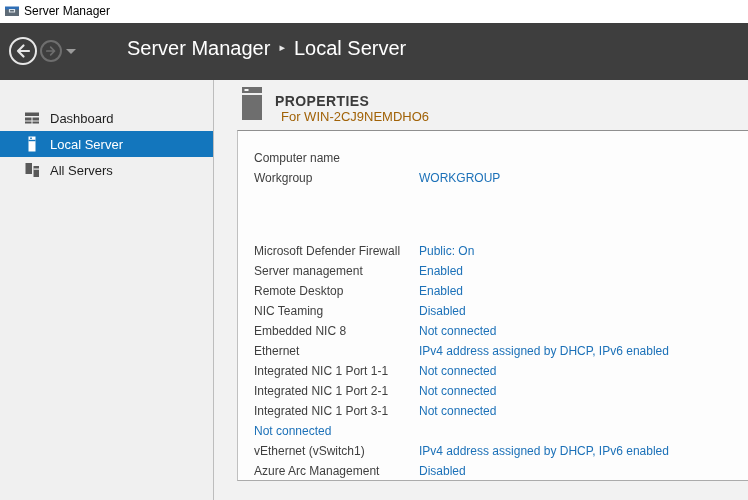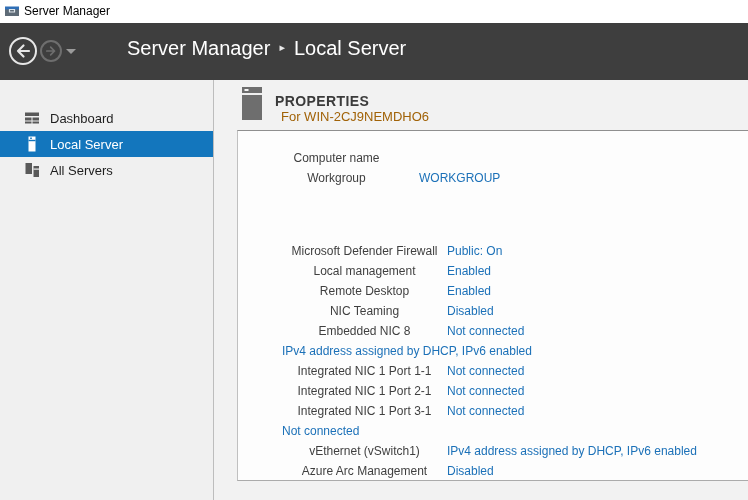--- a/index.html
+++ b/index.html
@@ -90,23 +90,23 @@
   }
   .panel {
     position: absolute; left: 23px; top: 50px; right: 0; height: 351px;
     background: #FDFDFD;
     border-top: 1px solid #8F8F8F;
     border-left: 1px solid #C0C0C0;
     border-bottom: 1px solid #ABABAB;
     padding: 17px 0 0 16px;
     overflow: hidden;
   }
-  .prop-group.gap-above { margin-top: 53px; margin-left: 28px; }
+  .prop-group.gap-above { margin-top: 53px; }
   .prop-row { height: 20px; display: flex; align-items: center; font-size: 12px; white-space: nowrap; }
-  .prop-label { width: 165px; color: #3F3F3F; flex-shrink: 0; text-align: center; }
+  .prop-label { width: 165px; color: #3F3F3F; flex-shrink: 0; }
   .prop-value { color: var(--link, #1C71B8); text-decoration: none; cursor: pointer; }
 </style>
 </head>
 <body>
 
 <div class="titlebar">
   <span class="app-icon">
     <svg width="16" height="16" viewBox="0 0 16 16">
       <rect x="1" y="6" width="14" height="7" fill="#5E6B77"></rect>
       <rect x="1" y="3.5" width="14" height="3" fill="#2F6FB7"></rect>
@@ -198,36 +198,37 @@
     <span class="prop-label">Workgroup</span>
     <a class="prop-value">WORKGROUP</a>
   </div>
           </div>
           <div class="prop-group gap-above">
             <div class="prop-row">
     <span class="prop-label">Microsoft Defender Firewall</span>
     <a class="prop-value">Public: On</a>
   </div>
             <div class="prop-row">
-    <span class="prop-label">Local management</span>
+    <span class="prop-label">Server management</span>
     <a class="prop-value">Enabled</a>
   </div>
             <div class="prop-row">
     <span class="prop-label">Remote Desktop</span>
     <a class="prop-value">Enabled</a>
   </div>
             <div class="prop-row">
     <span class="prop-label">NIC Teaming</span>
     <a class="prop-value">Disabled</a>
   </div>
             <div class="prop-row">
     <span class="prop-label">Embedded NIC 8</span>
     <a class="prop-value">Not connected</a>
   </div>
             <div class="prop-row">
+    <span class="prop-label">Ethernet</span>
     <a class="prop-value">IPv4 address assigned by DHCP, IPv6 enabled</a>
   </div>
             <div class="prop-row">
     <span class="prop-label">Integrated NIC 1 Port 1-1</span>
     <a class="prop-value">Not connected</a>
   </div>
             <div class="prop-row">
     <span class="prop-label">Integrated NIC 1 Port 2-1</span>
     <a class="prop-value">Not connected</a>
   </div>

